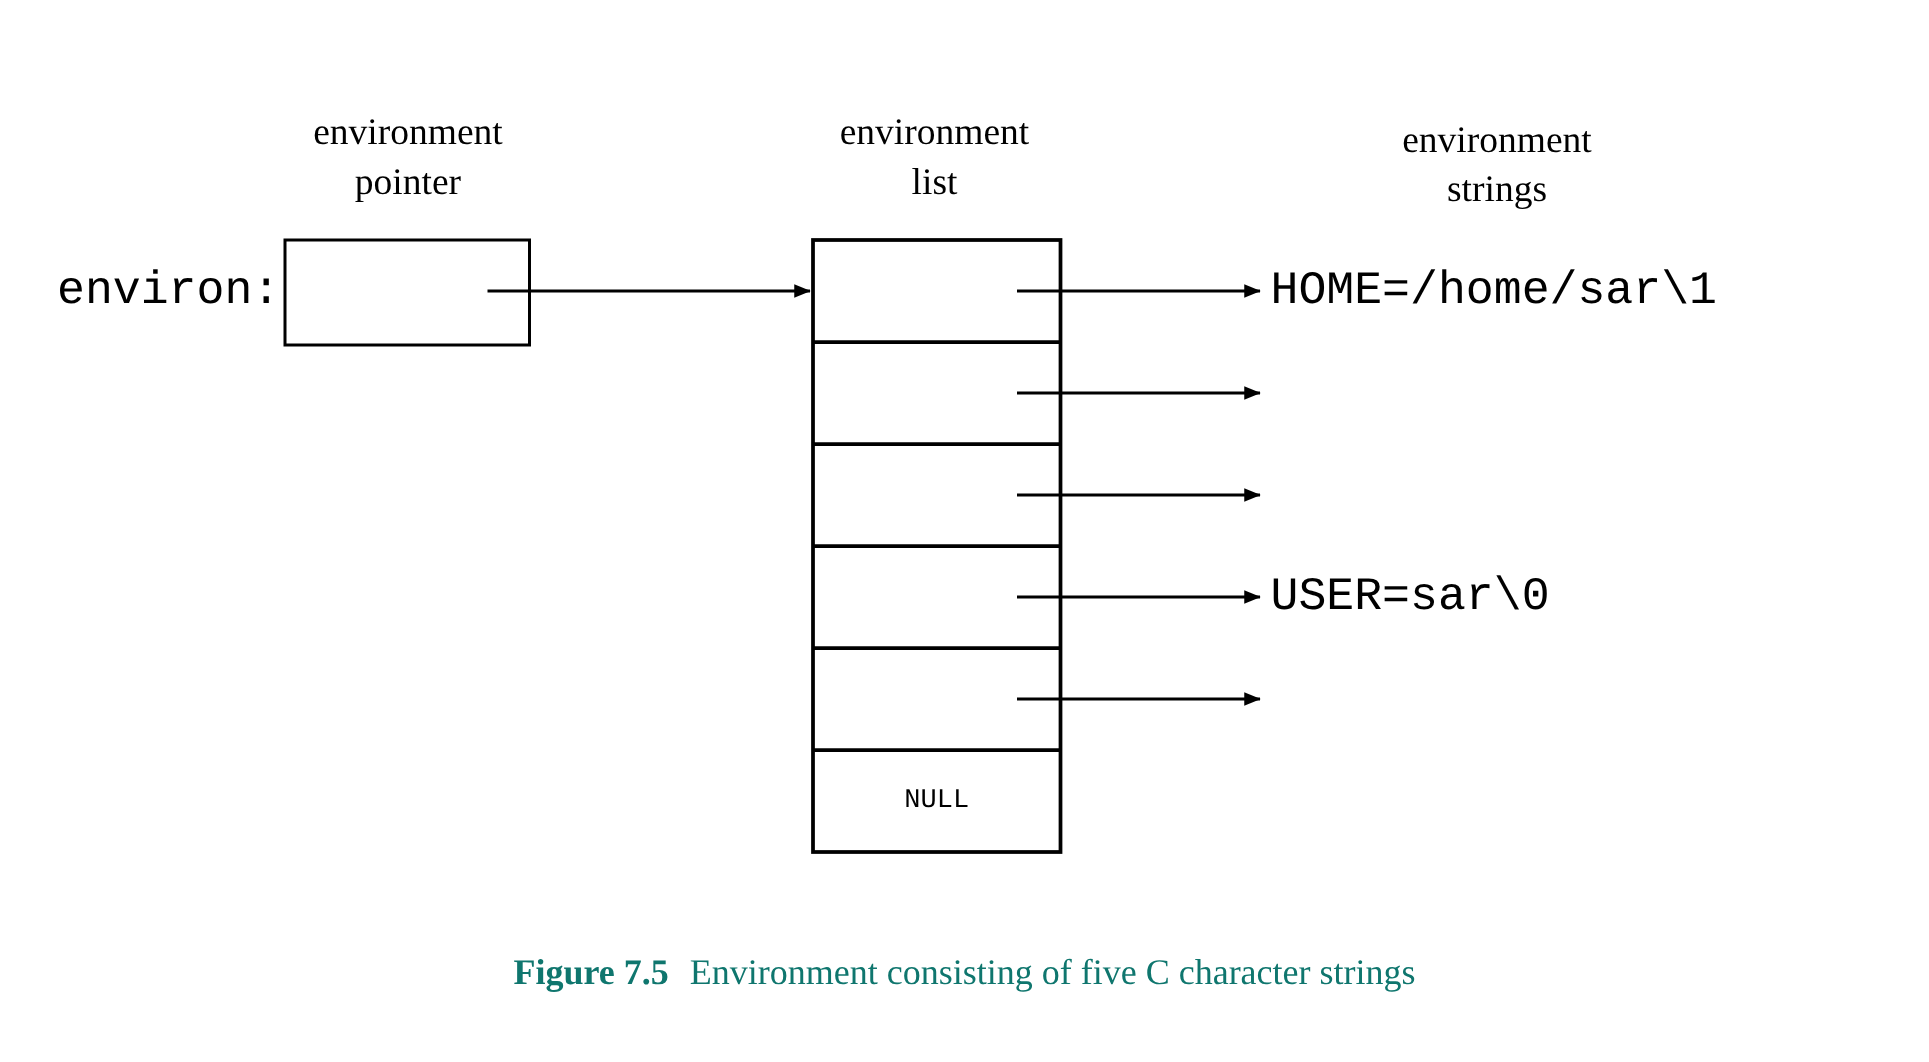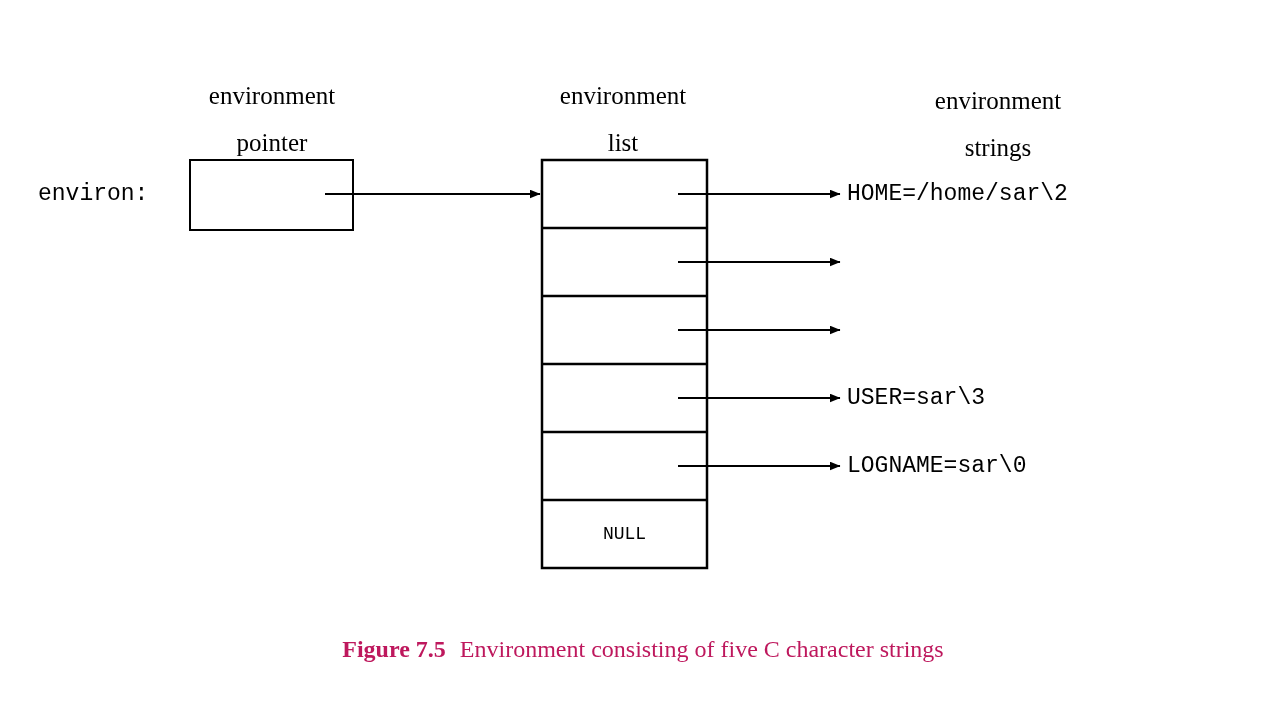--- a/index.html
+++ b/index.html
@@ -24,32 +24,32 @@
     left: 0;
     top: 0;
     width: 1286px;
     height: 708px;
   }
   .col-label {
     position: absolute;
     text-align: center;
     font-family: "Liberation Serif", serif;
     font-size: 25px;
-    line-height: 47px;
+    line-height: 33px;
     color: #000000;
     white-space: pre-line;
   }
   #label-environment-pointer { left: 152px; top: 72px; width: 240px; }
   #label-environment-list    { left: 503px; top: 72px; width: 240px; }
   #label-environment-strings { left: 878px; top: 77px; width: 240px; }
 
   .mono-text {
     position: absolute;
     font-family: "Liberation Mono", "DejaVu Sans Mono", monospace;
-    font-size: 23px;
+    font-size: 31px;
     line-height: 23px;
     color: #000000;
     white-space: pre;
     text-align: center;
   }
   #environ-label { left: 38px; top: 183px; }
 
   .env-string {
     left: 847px;
   }
@@ -65,21 +65,21 @@
     color: #000000;
   }
   #figure-caption {
     position: absolute;
     left: 0;
     top: 636px;
     width: 1286px;
     text-align: center;
     font-family: "Liberation Serif", serif;
     font-size: 24px;
-    color: #be185d;
+    color: #0f766e;
   }
   #figure-caption .caption-number {
     font-weight: bold;
   }
   #figure-caption .caption-gap {
     display: inline-block;
     width: 14px;
   }
 </style>
 </head>
@@ -117,21 +117,20 @@
 pointer</div>
   <div class="col-label" id="label-environment-list">environment
 list</div>
   <div class="col-label" id="label-environment-strings">environment
 strings</div>
 
   <div class="mono-text" id="environ-label">environ:</div>
 
   <div class="null-cell-text">NULL</div>
 
-  <div class="mono-text env-string" style="top:183px;">HOME=/home/sar\2</div>
-  <div class="mono-text env-string" style="top:387px;">USER=sar\3</div>
-  <div class="mono-text env-string" style="top:455px;">LOGNAME=sar\0</div>
+  <div class="mono-text env-string" style="top:183px;">HOME=/home/sar\1</div>
+  <div class="mono-text env-string" style="top:387px;">USER=sar\0</div>
 
   <div id="figure-caption">
     <span class="caption-number">Figure 7.5</span><span class="caption-gap"></span><span>Environment consisting of five C character strings</span>
   </div>
 
 </div>
 
 </body></html>

